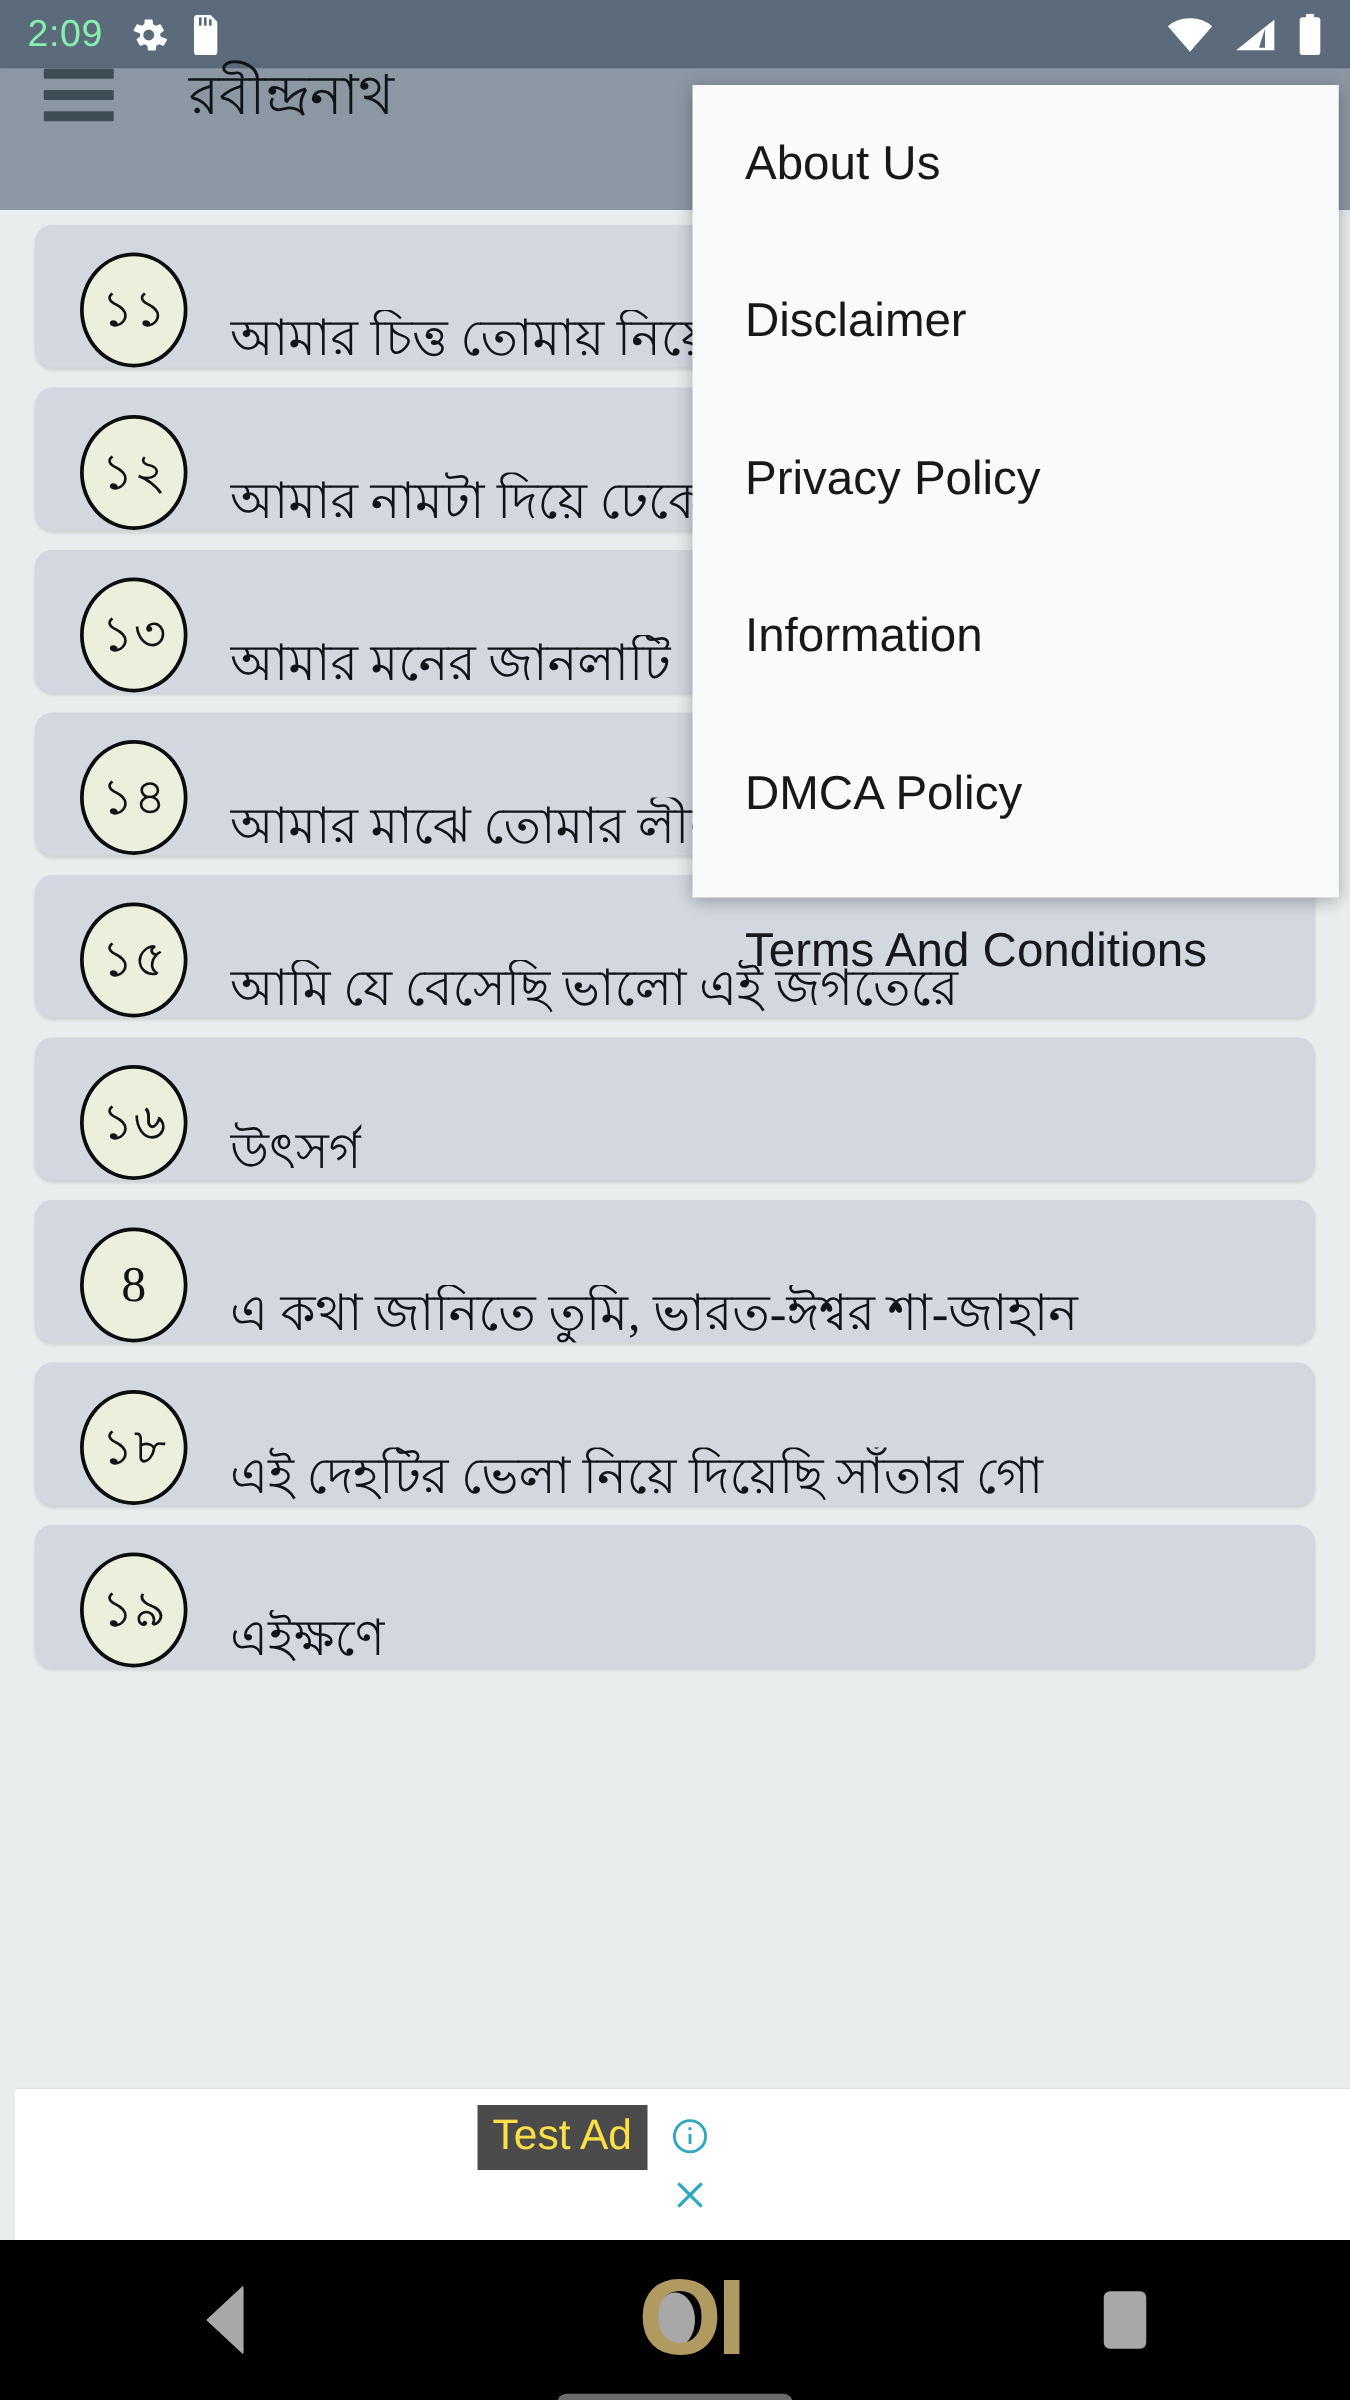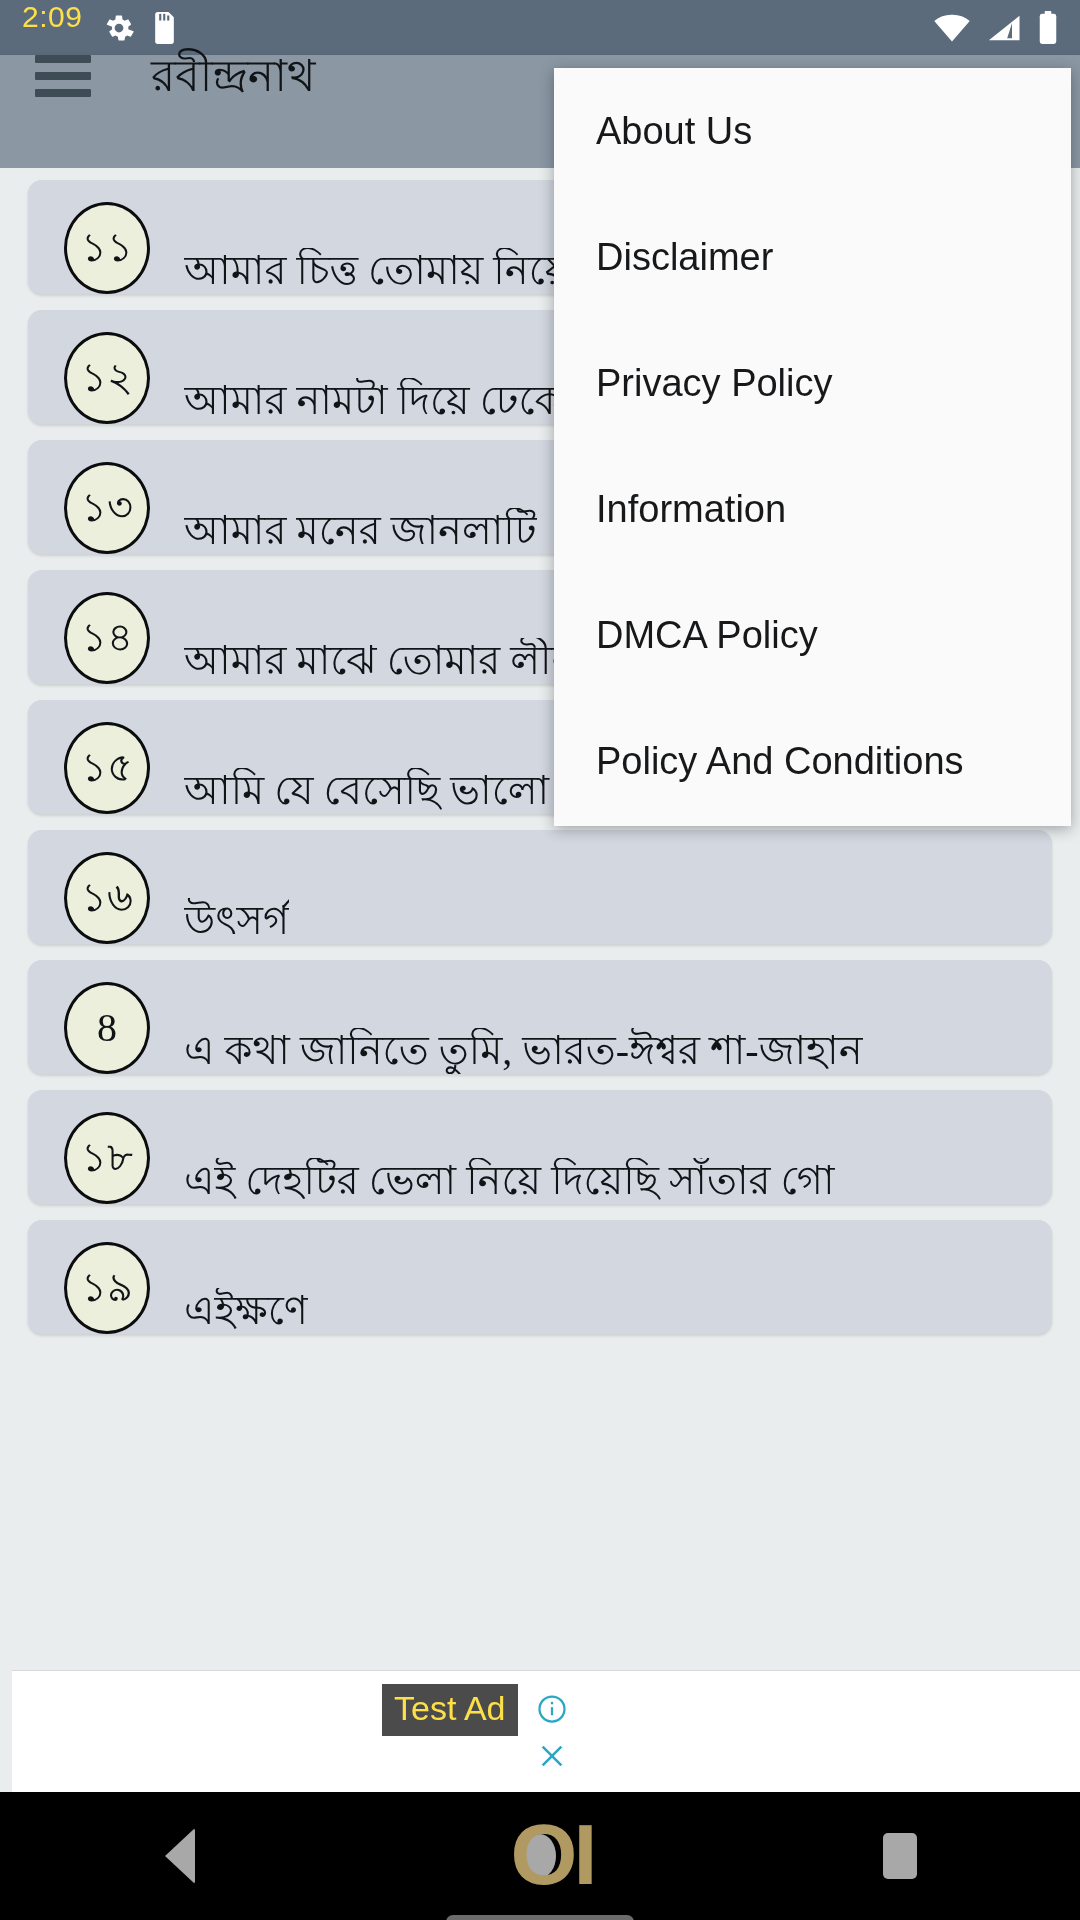--- a/index.html
+++ b/index.html
@@ -7,22 +7,22 @@
     width:1080px; height:1920px;
     background:#000;
     font-family:"Liberation Sans", sans-serif;
     overflow:hidden;
   }
   #screen { position:relative; width:1080px; height:1920px; background:#e9edee; }
 
   
   .statusbar{
     position:absolute; top:0; left:0; width:1080px; height:55px;
-    background:#5b6b7c; color:#fde047;
-    display:flex; padding:0 22px;
+    background:#5b6b7c; color:#86efac;
+    display:flex; align-items:center; padding:0 22px;
   }
   .sb-time{ font-size:30px; letter-spacing:.5px; font-weight:400; }
   .sb-left-icons{ display:flex; align-items:center; gap:18px; margin-left:22px; }
   .sb-spacer{ flex:1; }
   .sb-right-icons{ display:flex; align-items:center; gap:17px; }
   .icon-svg{ display:block; }
 
   
   .appbar{
     position:absolute; top:55px; left:0; width:1080px; height:113px;
@@ -74,21 +74,21 @@
     margin-left:34px;
     font-family:"Liberation Serif", serif;
     font-size:40px; color:#111417;
     white-space:nowrap; overflow:hidden;
     line-height:1.15;
   }
 
   
   .menu{
     position:absolute; top:68px; left:554px;
-    width:517px; height:758px;
+    width:517px; height:650px;
     background:#fafafa;
     box-shadow:0 3px 14px rgba(0,0,0,.32);
     z-index:40;
     padding:0;
   }
   .menu-item{
     height:126px;
     display:flex; align-items:center;
     padding-left:42px;
     font-size:38px; color:#16181a;
@@ -251,21 +251,21 @@
     </div>
 
   </div>
 
   <div class="menu">
     <div class="menu-item">About Us</div>
     <div class="menu-item">Disclaimer</div>
     <div class="menu-item">Privacy Policy</div>
     <div class="menu-item">Information</div>
     <div class="menu-item">DMCA Policy</div>
-    <div class="menu-item">Policy And Conditions</div>
+    <div class="menu-item">Terms And Conditions</div>
   </div>
 
   <div class="ad">
     <div class="ad-corner">
       <span>
         <svg class="icon-svg" width="30" height="30" viewBox="0 0 24 24" fill="none" stroke="#2ba7c4" stroke-width="1.8">
           <circle cx="12" cy="12" r="10"></circle>
           <line x1="12" y1="10.5" x2="12" y2="17"></line>
           <circle cx="12" cy="7.2" r="1.1" fill="#2ba7c4" stroke="none"></circle>
         </svg>

